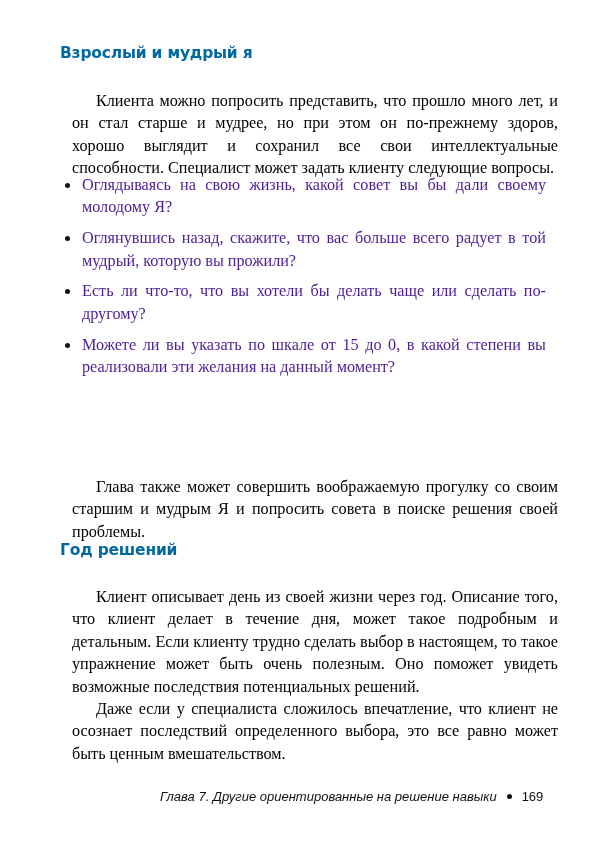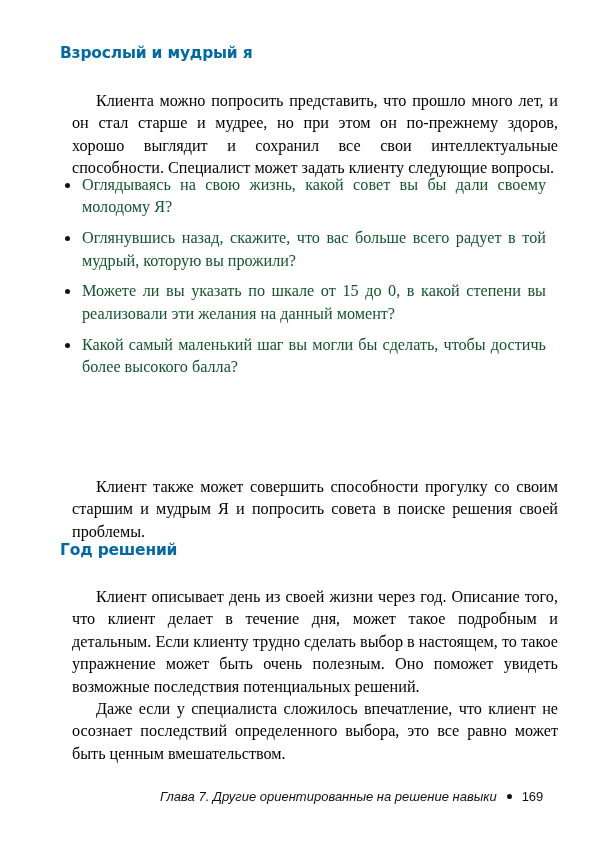--- a/index.html
+++ b/index.html
@@ -16,21 +16,21 @@
   .para {
     font-family: Liberation Serif, serif; font-size: 16.2px;
     line-height: 22.4px; text-align: justify; margin: 12px; position: absolute;
     left: 0; width: 486px; color: #000000;
   }
   .indent { text-indent: 24px; }
   .bullets { position: absolute; left: 0; width: 486px; margin: 0; padding: 0; list-style: none; }
   .bullet {
     position: relative; padding-left: 22px;
     font-family: "Liberation Serif", serif; font-size: 16.2px;
-    line-height: 22.4px; text-align: justify; color: #14532d;
+    line-height: 22.4px; text-align: justify; color: #4c1d95;
     margin-bottom: 8.4px;
   }
   .bullet-dot {
     position: absolute; left: 5px; top: 9px; width: 5px; height: 5px;
     background: #111; border-radius: 50%;
   }
   .footer {
     position: absolute; top: 789px; left: 160px; width: 386px;
     font-family: Liberation Sans, sans-serif; font-style: italic;
     font-size: 13px; color: #111; white-space: nowrap;
@@ -43,25 +43,25 @@
 
 <div class="page">
 
   <h2 class="heading" style="top:44px;">Взрослый и мудрый я</h2>
 
   <p class="para indent" style="top:78px;">Клиента можно попросить представить, что прошло много лет, и он стал старше и мудрее, но при этом он по-прежнему здоров, хорошо выглядит и сохранил все свои интеллектуальные способности. Специалист может задать клиенту следующие вопросы.</p>
 
   <ul class="bullets" style="top:174px;">
     <li class="bullet"><span class="bullet-dot"></span><span>Оглядываясь на свою жизнь, какой совет вы бы дали своему молодому Я?</span></li>
     <li class="bullet"><span class="bullet-dot"></span><span>Оглянувшись назад, скажите, что вас больше всего радует в той мудрый, которую вы прожили?</span></li>
+    <li class="bullet"><span class="bullet-dot"></span><span>Есть ли что-то, что вы хотели бы делать чаще или сделать по-другому?</span></li>
     <li class="bullet"><span class="bullet-dot"></span><span>Можете ли вы указать по шкале от 15 до 0, в какой степени вы реализовали эти желания на данный момент?</span></li>
-    <li class="bullet"><span class="bullet-dot"></span><span>Какой самый маленький шаг вы могли бы сделать, чтобы достичь более высокого балла?</span></li>
   </ul>
 
-  <p class="para indent" style="top:464px;">Клиент также может совершить способности прогулку со своим старшим и мудрым Я и попросить совета в поиске решения своей проблемы.</p>
+  <p class="para indent" style="top:464px;">Глава также может совершить воображаемую прогулку со своим старшим и мудрым Я и попросить совета в поиске решения своей проблемы.</p>
 
   <h2 class="heading" style="top:541px;">Год решений</h2>
 
   <p class="para indent" style="top:574px;">Клиент описывает день из своей жизни через год. Описание того, что клиент делает в течение дня, может такое подробным и детальным. Если клиенту трудно сделать выбор в настоящем, то такое упражнение может быть очень полезным. Оно поможет увидеть возможные последствия потенциальных решений.</p>
 
   <p class="para indent" style="top:686px;">Даже если у специалиста сложилось впечатление, что клиент не осознает последствий определенного выбора, это все равно может быть ценным вмешательством.</p>
 </div>
 
 <div class="footer">
   <span>Глава 7. Другие ориентированные на решение навыки</span><span class="sep"></span><span class="num">169</span>

